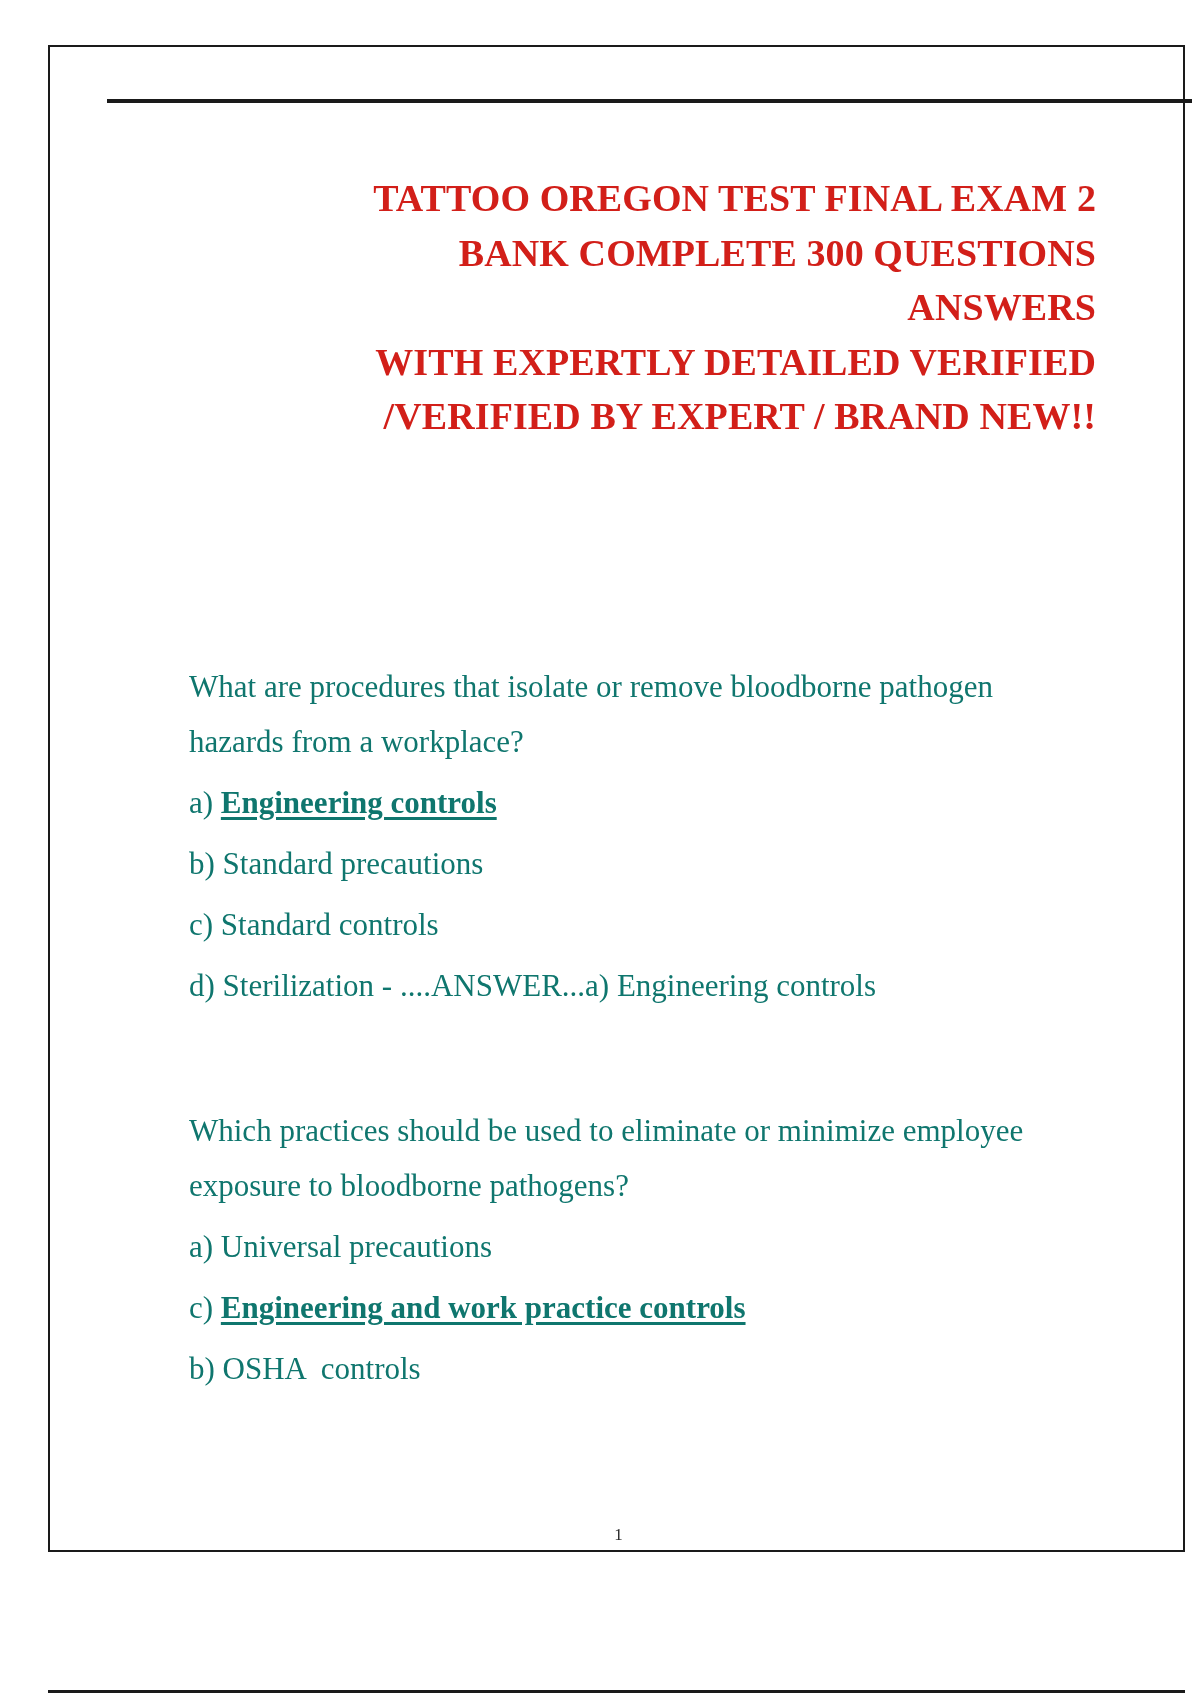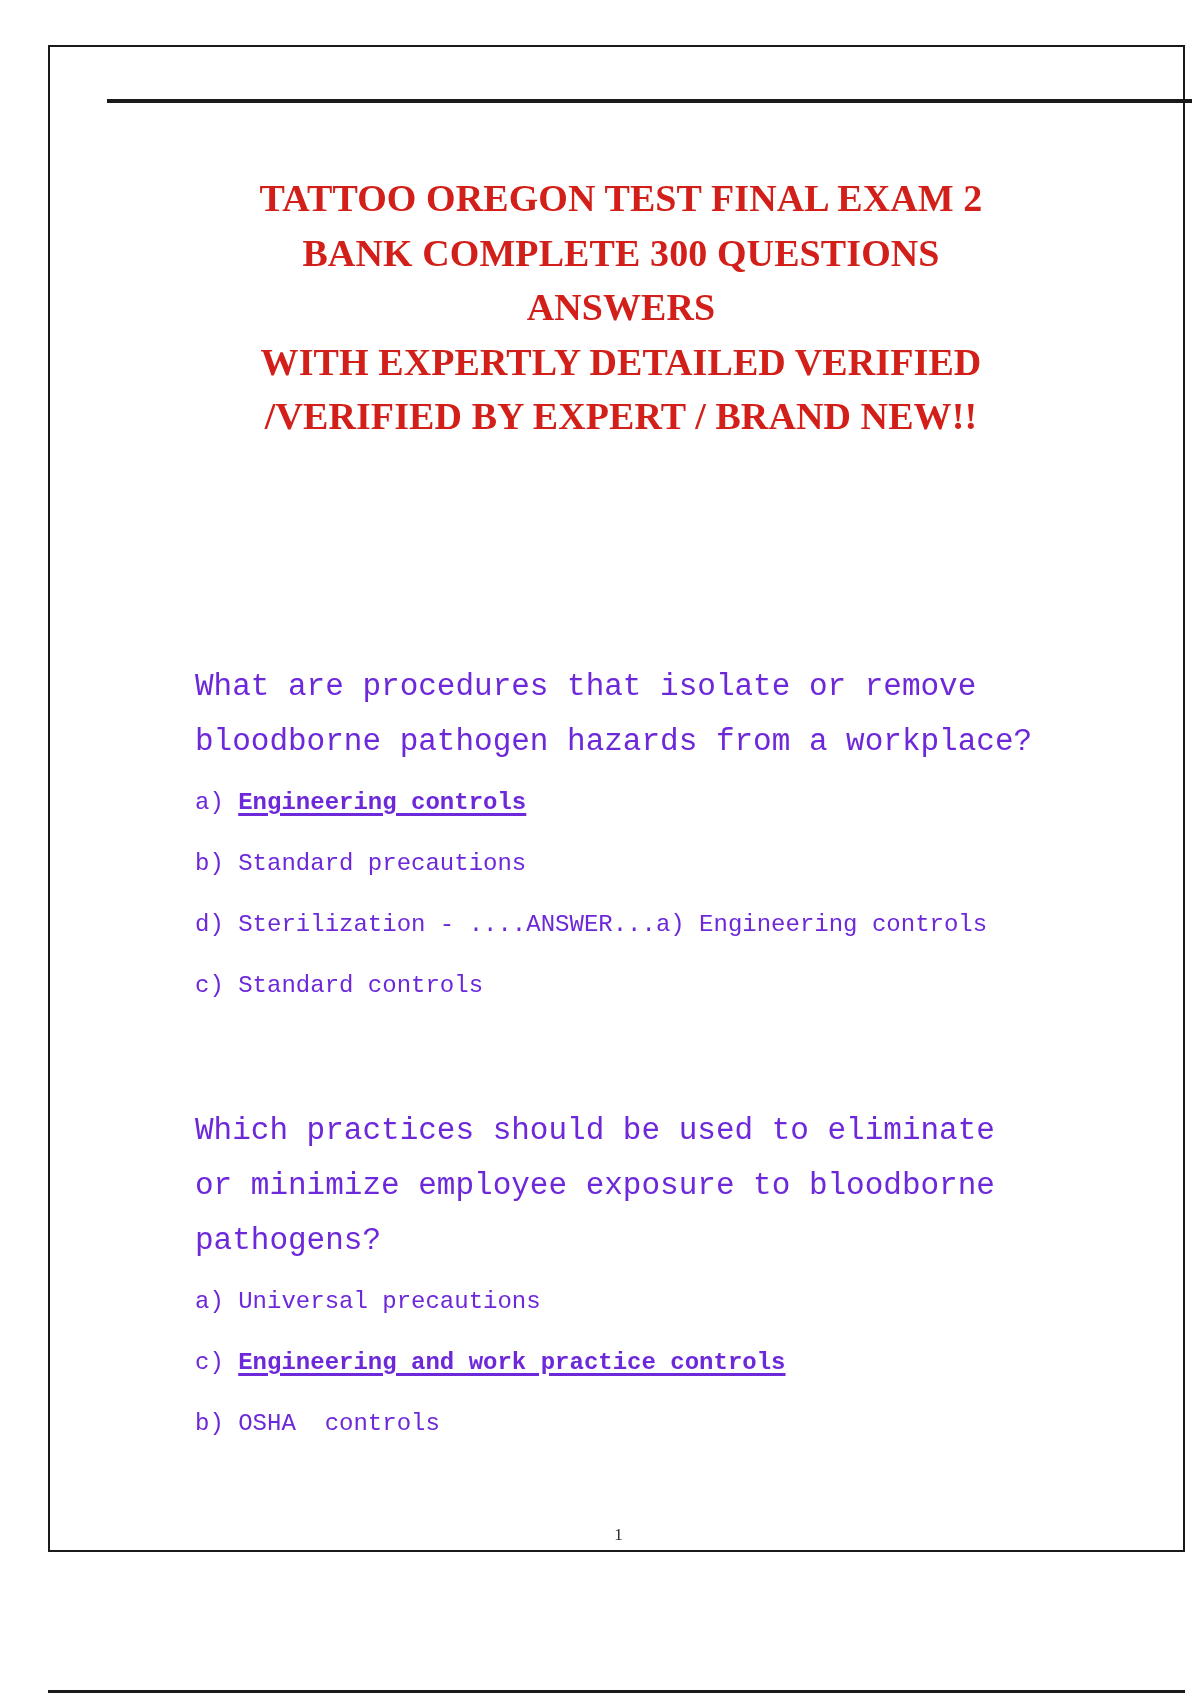--- a/index.html
+++ b/index.html
@@ -54,45 +54,45 @@
     top: 124px;
     width: 950px;
     text-align: center;
     color: #d21f19;
     font-weight: bold;
     font-size: 38px;
     line-height: 54.5px;
     letter-spacing: 0.1px;
     font-family: "Liberation Serif", "DejaVu Serif", serif;
   }
-  #doc-title .tline { display: block; white-space: nowrap; }
+  #doc-title .tline { display: block; white-space: nowrap; text-align: right; }
 
   
   #content {
     position: absolute;
-    left: 145px;
+    left: 139px;
     top: 612px;
     width: 900px;
-    color: #6d28d9;
+    color: #0f766e;
     font-size: 31px;
     line-height: 58px;
-    font-family: Liberation Mono, monospace;
+    font-family: Liberation Serif, serif;
     font-stretch: condensed;
   }
   .qblock { margin: 0 0 28px 0; }
   .qtext {
     margin: 0;
     font-size: 31px;
     line-height: 55px;
     width: 855px;
   }
   .opt {
     margin: 0;
     padding-top: 6px;
-    font-size: 24px;
+    font-size: 31px;
     line-height: 55px;
     white-space: pre;
   }
   .answer-key {
     font-weight: bold;
     text-decoration: underline;
     text-underline-offset: 4px;
     text-decoration-thickness: 3px;
   }
   .gap { height: 62px; }
@@ -123,22 +123,22 @@
     <span class="tline">WITH EXPERTLY DETAILED VERIFIED</span>
     <span class="tline">/VERIFIED BY EXPERT / BRAND NEW!!</span>
   </div>
 
   <div id="content">
 
     <div class="qblock">
       <p class="qtext">What are procedures that isolate or remove bloodborne pathogen hazards from a workplace?</p>
       <p class="opt"><span>a) </span><span class="answer-key">Engineering controls</span></p>
       <p class="opt"><span>b) </span><span>Standard precautions</span></p>
+      <p class="opt"><span>c) </span><span>Standard controls</span></p>
       <p class="opt"><span>d) </span><span>Sterilization - ....ANSWER...a) Engineering controls</span></p>
-      <p class="opt"><span>c) </span><span>Standard controls</span></p>
     </div>
 
     <div class="gap"></div>
 
     <div class="qblock">
       <p class="qtext">Which practices should be used to eliminate or minimize employee exposure to bloodborne pathogens?</p>
       <p class="opt"><span>a) </span><span>Universal precautions</span></p>
       <p class="opt"><span>c) </span><span class="answer-key">Engineering and work practice controls</span></p>
       <p class="opt"><span>b) </span><span>OSHA  controls</span></p>
     </div>

